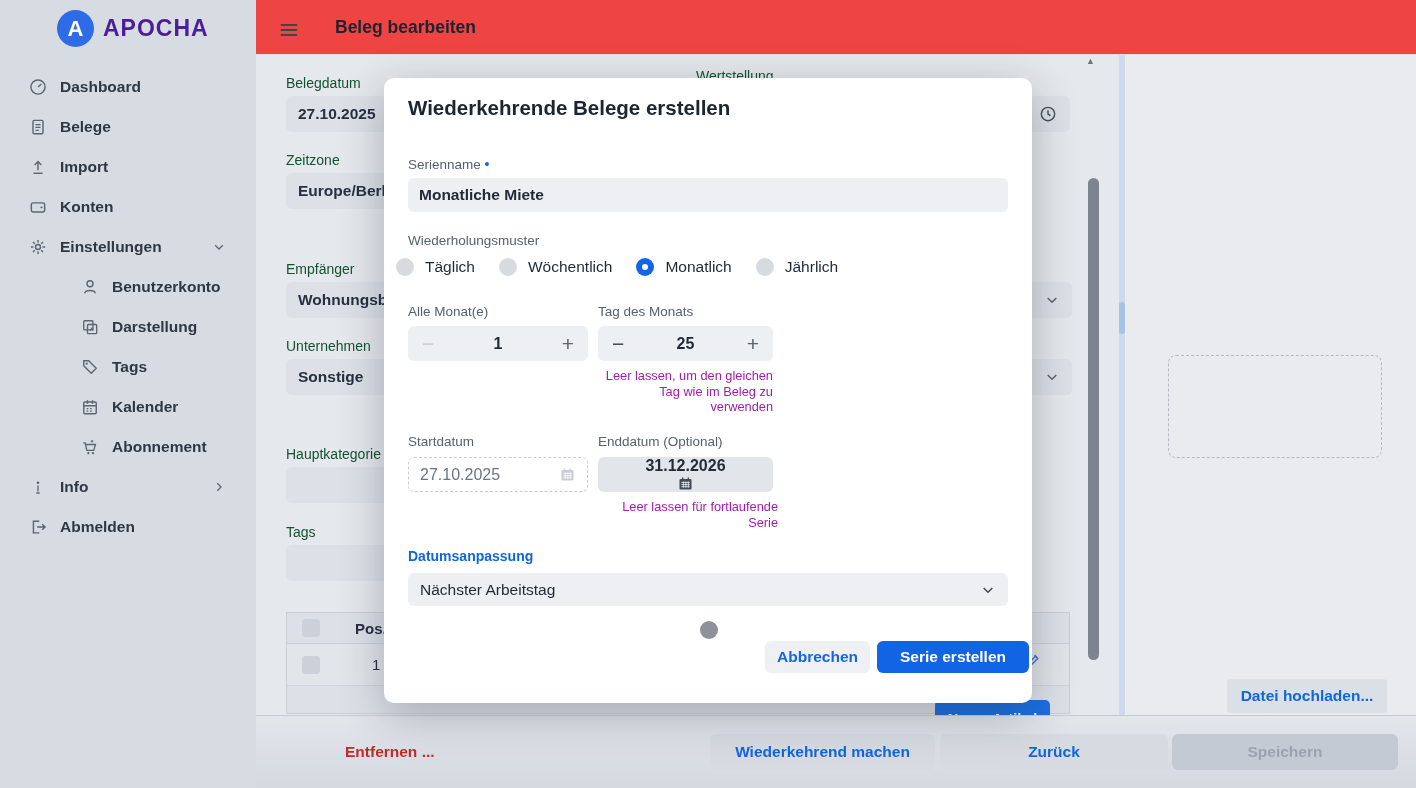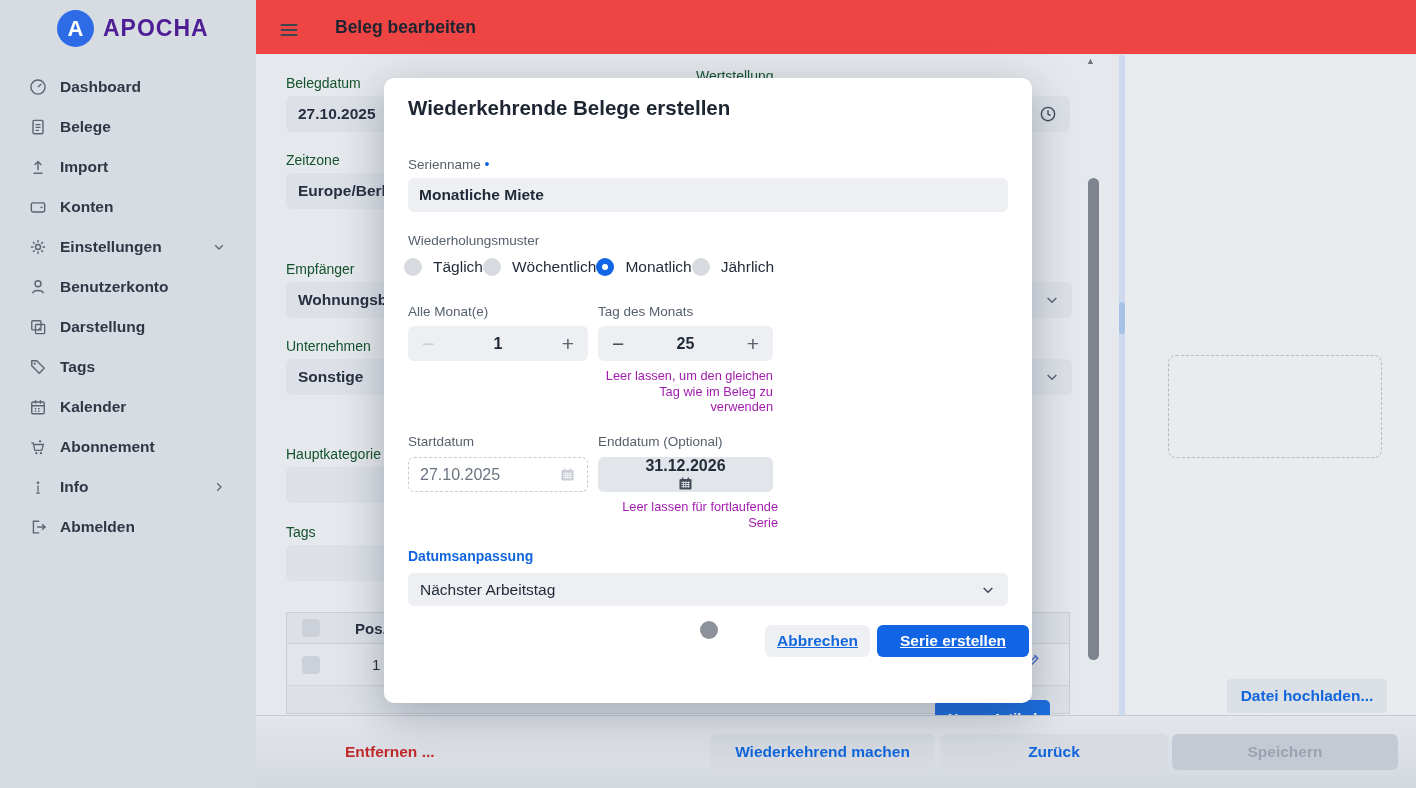--- a/index.html
+++ b/index.html
@@ -12,21 +12,21 @@
 
   
   .sidebar { left:0; top:0; width:256px; height:788px; background:#d7dbe2; z-index:2; }
   .logo-row { display:flex; align-items:center; gap:9px; padding:10px 0 0 57px; }
   .logo-badge { width:37px; height:37px; border-radius:50%; background:#2e6be6;
     color:#fff; font-weight:bold; font-size:22px; display:flex; align-items:center; justify-content:center; }
   .logo-text { font-size:23px; font-weight:800; letter-spacing:1px; color:#4c1d95; }
   .nav { position:absolute; left:0; top:67px; width:256px; }
   .nav-item { display:flex; align-items:center; height:40px; padding-left:28px; gap:12px;
     font-size:15.5px; font-weight:600; color:#2e3844; cursor:pointer; }
-  .nav-item.sub { padding-left:28px; }
+  .nav-item.sub { padding-left:80px; }
   .nicon { width:20px; height:20px; color:#5c6572; flex:0 0 20px; display:flex; align-items:center; justify-content:center; }
   .nav-chev { margin-left:auto; margin-right:30px; color:#5c6572; width:14px; height:14px; }
 
   
   .topbar { left:256px; top:0; width:1160px; height:55px; background:#ef4444; z-index:1;
     display:flex; align-items:center; gap:35px; padding-left:22px; border-bottom:1px solid #dfe2e7;}
   .topbar h1 { font-size:17.5px; font-weight:700; color:#1b2430; }
   .hamb { width:22px; height:16px; color:#3c4550; }
 
   
@@ -72,21 +72,21 @@
   .pencil { left:1022px; top:648px; width:22px; height:22px; color:#4a72c8; z-index:1; }
 
   
   .modal { left:384px; top:78px; width:648px; height:625px; background:#fff; border-radius:10px;
     box-shadow:0 12px 45px rgba(25,35,55,.3); z-index:10; }
   .m-title { position:absolute; left:24px; top:18px; font-size:20.5px; font-weight:700; color:#1c2531; }
   .m-lbl { position:absolute; font-size:13.5px; color:#57616d; }
   .req-dot { color:#1166dd; font-size:14px; }
   .m-input { position:absolute; background:#edeff2; border-radius:6px; height:34px;
     display:flex; align-items:center; padding:0 11px; font-size:15.5px; color:#1f2937; }
-  .radio-row { position:absolute; left:20px; top:180px; display:flex; align-items:flex-end; }
+  .radio-row { position:absolute; left:12px; top:180px; display:flex; align-items:flex-end; gap:24px; }
   .radio { display:flex; align-items:center; gap:11px; font-size:15.5px; color:#1f2937; cursor:pointer; }
   .rdot { width:18px; height:18px; border-radius:50%; background:#d7dbe0; position:relative; }
   .rdot.sel { background:#1166e8; }
   .rdot.sel::after { content:""; position:absolute; left:6px; top:6px; width:6px; height:6px;
     border-radius:50%; background:#fff; }
   .stepper { position:absolute; height:35px; background:#edeff2; border-radius:6px;
     display:flex; align-items:center; justify-content:space-between; padding:0 14px; }
   .step-btn { font-size:21px; line-height:1; color:#5b6470; background:none; border:none; cursor:pointer; font-family:inherit;}
   .step-btn.dim { color:#c5cbd3; }
   .step-val { font-size:16px; font-weight:700; color:#1f2937; }
@@ -95,22 +95,22 @@
     justify-content:space-between; padding:0 11px; font-size:16px; }
   .date-dashed { border:1.5px dashed #c7ccd4; color:#6b7582; font-weight:500; }
   .date-solid { background:#e2e6ea; color:#232c38; font-weight:700;flex-direction:column; }
   .cal-ic { width:17px; height:17px; }
   .m-blue-lbl { position:absolute; font-size:14px; font-weight:700; color:#1166dd; }
   .m-select { position:absolute; left:24px; top:495px; width:600px; height:33px; background:#edeff2;
     border-radius:6px; display:flex; align-items:center; justify-content:space-between;
     padding:0 12px; font-size:15.5px; color:#1f2937; cursor:pointer; }
   .m-select .ghost-chev{ color:#3f4854; }
   .load-dot { position:absolute; left:316px; top:543px; width:18px; height:18px; border-radius:50%; background:#8d9199; }
-  .m-btn { position:absolute; top:547px; height:32px; border:none; border-radius:6px;
-    font-size:15.5px; font-weight:700; font-family:inherit; cursor:pointer;text-decoration:underline; }
+  .m-btn { position:absolute; top:563px; height:32px; border:none; border-radius:6px;
+    font-size:15.5px; font-weight:700; font-family:inherit; cursor:pointer; }
   .m-btn-light { left:381px; width:105px; background:#eef0f3; color:#1467dd; }
   .m-btn-blue { left:493px; width:152px; background:#1165e4; color:#fff; }
 
   svg { display:block; }
 </style>
 </head>
 <body>
 
 <svg width="0" height="0" style="position:absolute">
   <defs>

